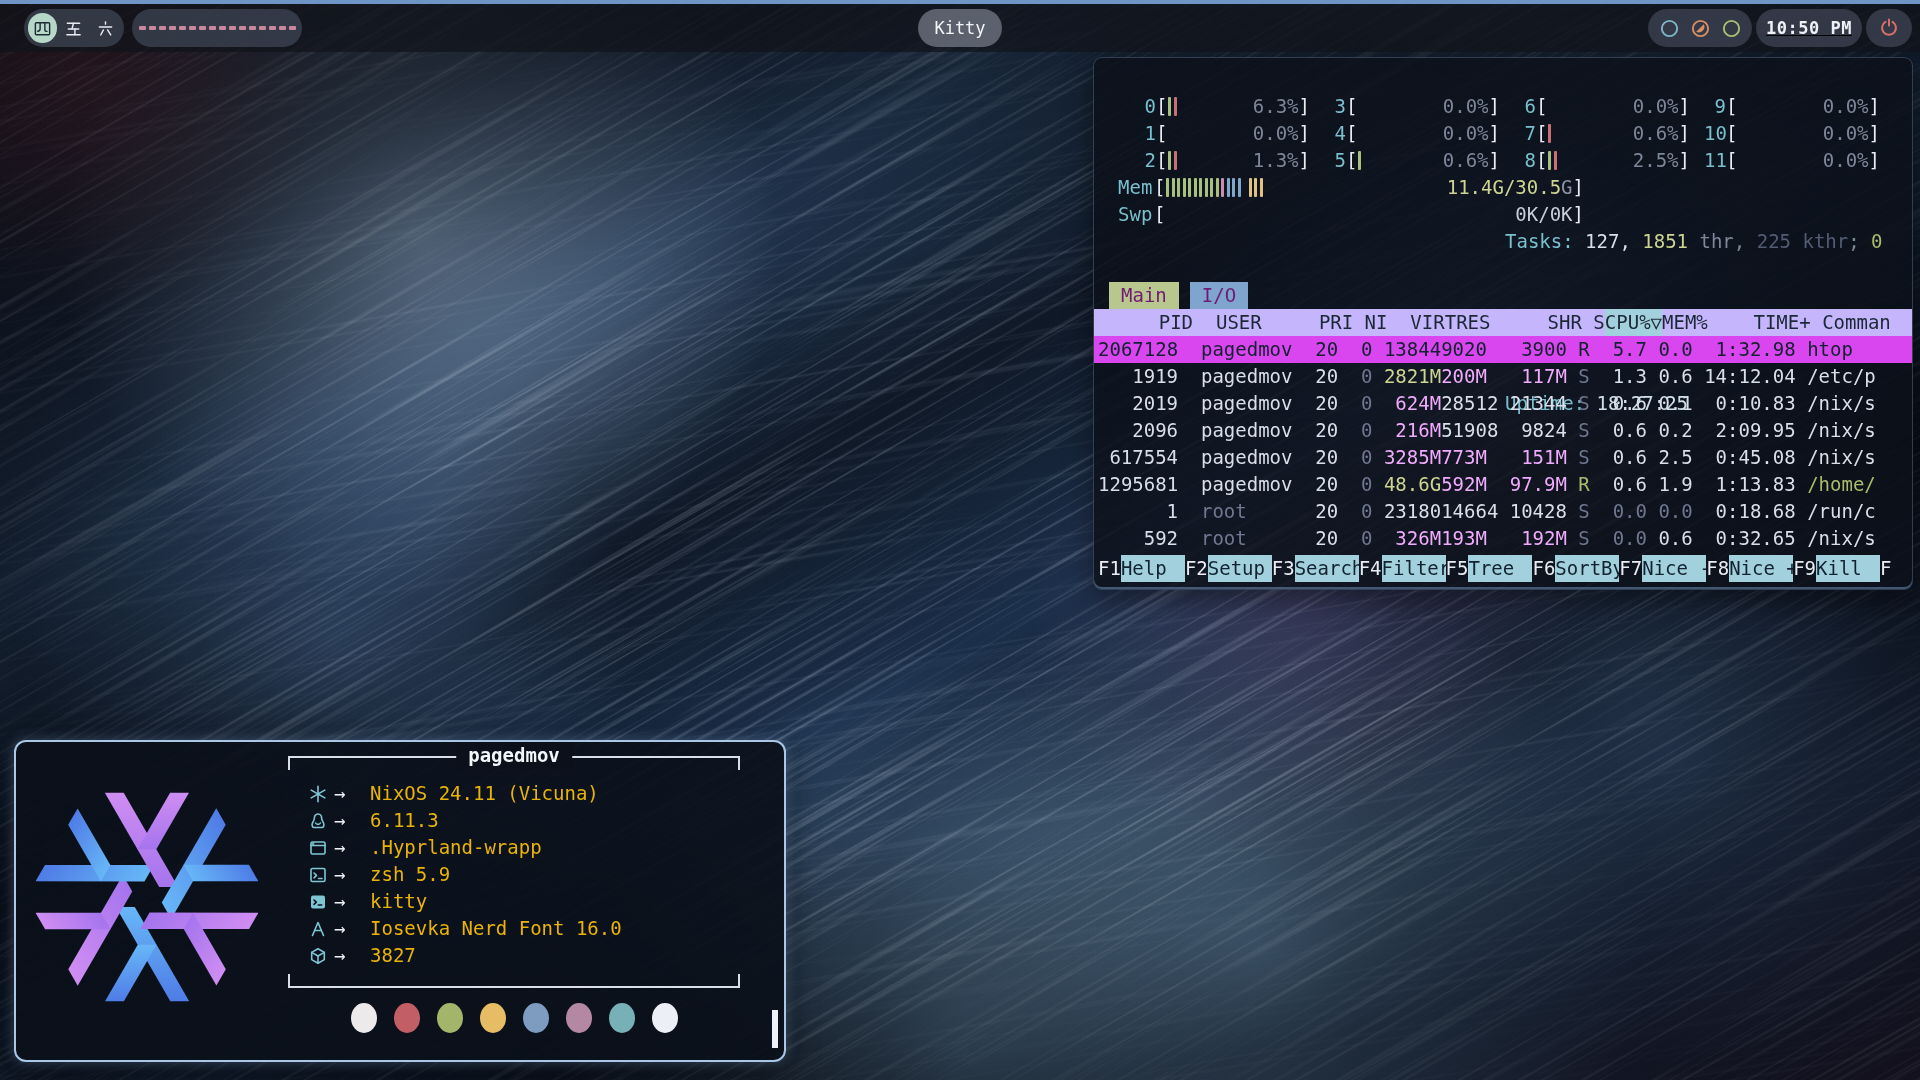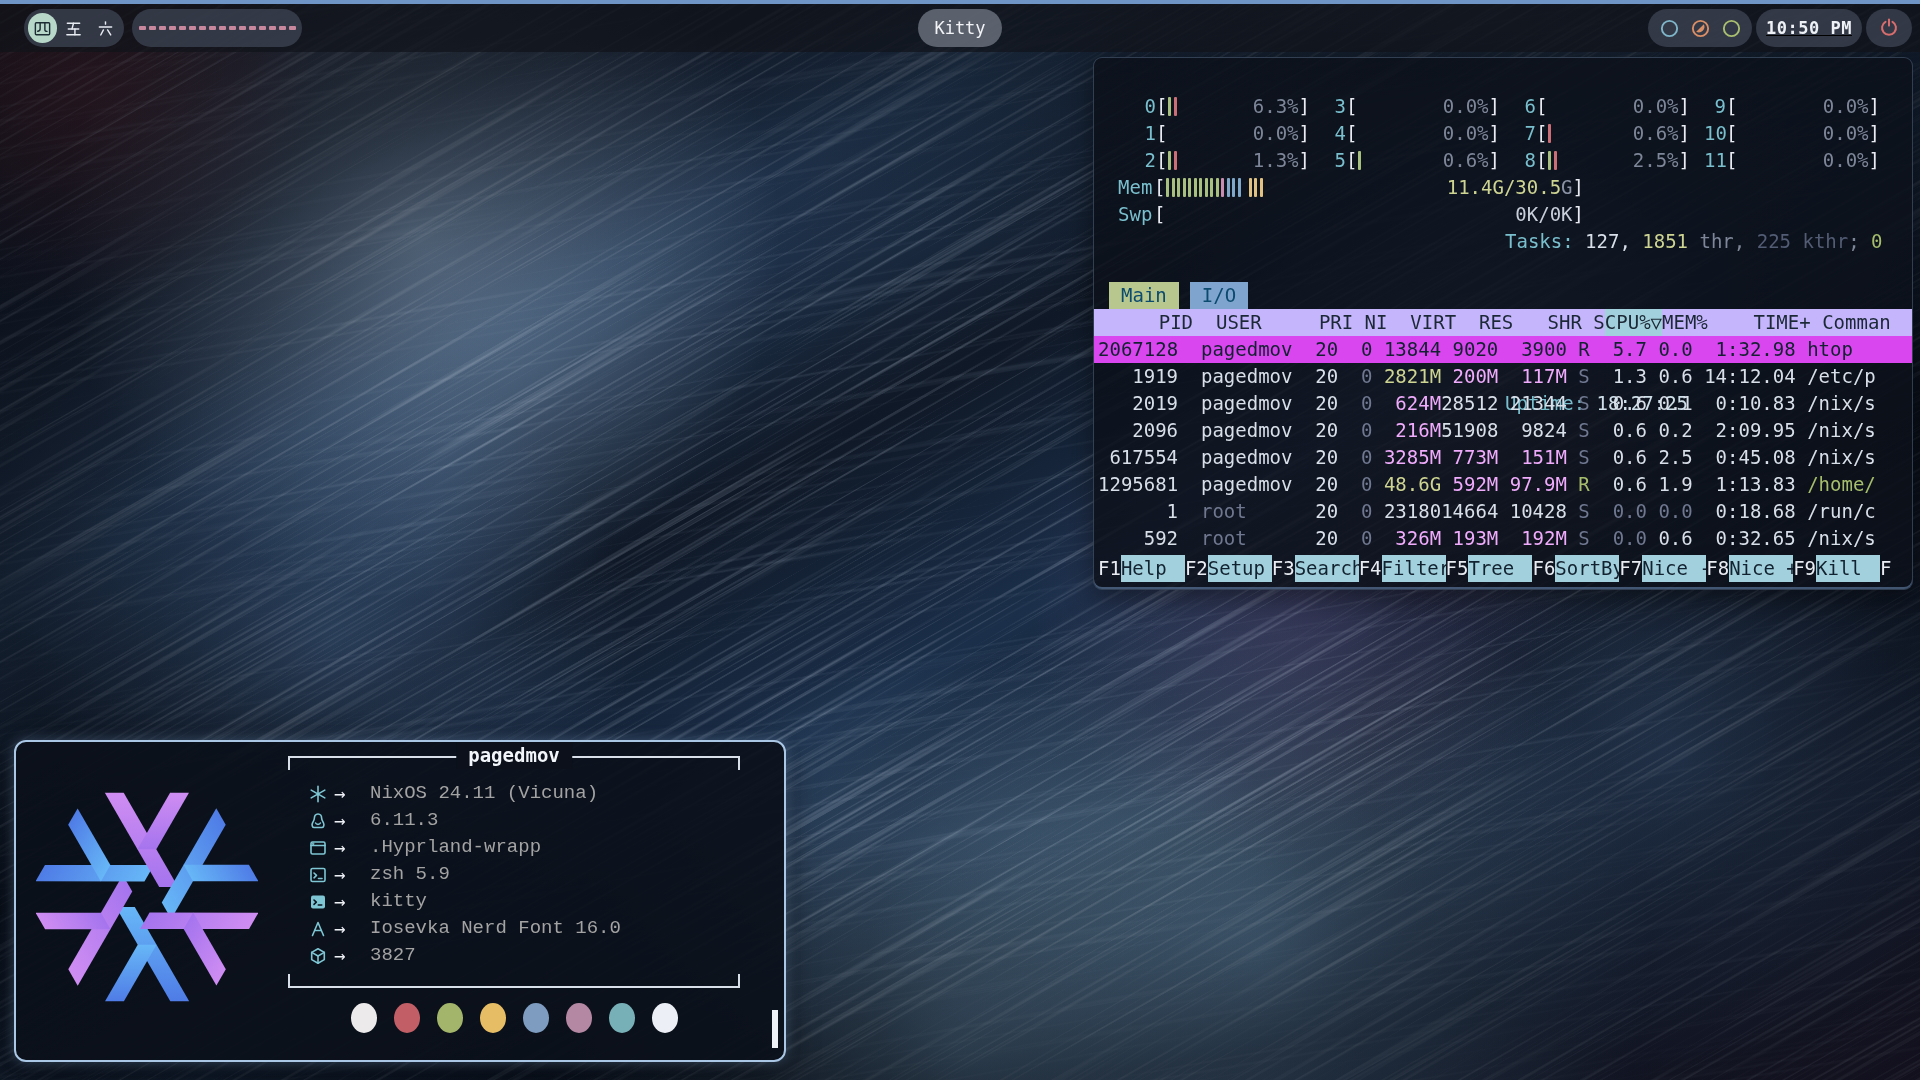--- a/index.html
+++ b/index.html
@@ -62,38 +62,38 @@
   .swp-row { left:24px; top:143px; width:466px; display:flex; }
   .memtext { margin-left:auto; white-space:pre; }
   .tc-memval { color:#ced491; } .tc-memsuf { color:#8a92a4; } .tc-swpval { color:#c9cfda; }
   .info-col { left:411px; top:116px; white-space:pre; }
   .info-line { height:27px; }
   .sg-cyan { color:#79bfcd; } .sg-w { color:#d9dfe9; } .sg-y { color:#ced491; }
   .sg-gray { color:#7e8799; } .sg-dark { color:#525c74; } .sg-g { color:#a6bd6c; }
   .sg-bright { color:#f3f6fa; font-weight:bold; } .sg-mid { color:#cdd9e2; }
   .sg-mid2 { color:#b3c3d1; } .sg-up { color:#cfe0ea; }
   .tabs { left:15px; top:224px; height:27px; display:flex; gap:11px; }
-  .tab { height:27px; line-height:27px; padding:0 12px; color:#0c4a6e; }
+  .tab { height:27px; line-height:27px; padding:0 12px; color:#701a75; }
   .tab-main { background:#b7c78e; }
   .tab-io { background:#7fa5cf; }
   .hdr-row { left:0; top:251px; width:820px; height:27px; background:#c4b5fd;
              color:#1c2836; white-space:pre; display:flex; padding-left:19px; }
   .hsel { background:#a2d1dd; }
   .rows { left:0; top:278px; width:820px; }
   .prow { width:820px; height:27px; display:flex; white-space:pre; padding-left:4px; }
   .prow.sel { background:#d946ef; }
   .prow.sel .pcell { color:#132230 !important; }
   .pcell, .hcell { display:inline-block; overflow:hidden; }
   .col-pid  { width:7ch;  text-align:right; }
   .col-gap  { width:1ch; }
   .col-user { width:10ch; text-align:left; padding-left:1ch; }
   .col-pri  { width:3ch;  text-align:right; }
   .col-ni   { width:3ch;  text-align:right; }
   .col-virt { width:6ch;  text-align:right; }
-  .col-res  { width:5ch;  text-align:right; }
+  .col-res  { width:5ch;  text-align:left; }
   .col-shr  { width:6ch;  text-align:right; }
   .col-s    { width:2ch;  text-align:right; }
   .col-cpu  { width:5ch;  text-align:right; }
   .col-mem  { width:4ch;  text-align:right; }
   .col-time { width:9ch;  text-align:right; }
   .col-cmd  { flex:1; text-align:left; padding-left:1ch; white-space:pre; }
   .tc-w { color:#d9dfe9; } .tc-c { color:#f0abfc; } .tc-y { color:#ced491; }
   .tc-g { color:#a6bd6c; } .tc-d { color:#6f7890; }
   .fnbar { left:4px; top:497px; width:812px; height:27px; display:flex; overflow:hidden; }
   .fnitem { display:flex; flex:none; }
@@ -112,21 +112,21 @@
                border-right:2px solid #d9dfe8; }
   .fetch-title { position:absolute; top:-14px; left:50%; transform:translateX(-50%);
                  background:rgba(11,16,26,1); padding:0 12px; font-weight:bold;
                  color:#f2f5f9; white-space:pre; }
   .fetch-lines { position:absolute; left:20px; top:24px; }
   .fline { display:flex; align-items:center; height:27px; }
   .ficon { width:26px; height:20px; display:flex; align-items:center; color:#7ec6d4; }
   .ficon svg { width:20px; height:20px; stroke:#7ec6d4; fill:none; stroke-width:1.6;
                stroke-linecap:round; stroke-linejoin:round; }
   .farrow { width:36px; color:#eef1f6; }
-  .ftext { color:#a3a3a3; white-space:pre;font-family:Liberation Mono, monospace; }
+  .ftext { color:#eab308; white-space:pre; }
   .palette { position:absolute; left:0; top:246px; width:100%; height:32px;
              display:flex; justify-content:center; gap:17px; align-items:center; }
   .pdot { width:26px; height:30px; border-radius:50%; display:inline-block; }
   .cursor { position:absolute; right:6px; bottom:12px; width:6px; height:38px;
             background:#eef2f7; }
 </style>
 </head>
 <body>
 
 <svg class="wall" width="1920" height="1080" viewBox="0 0 1920 1080">

